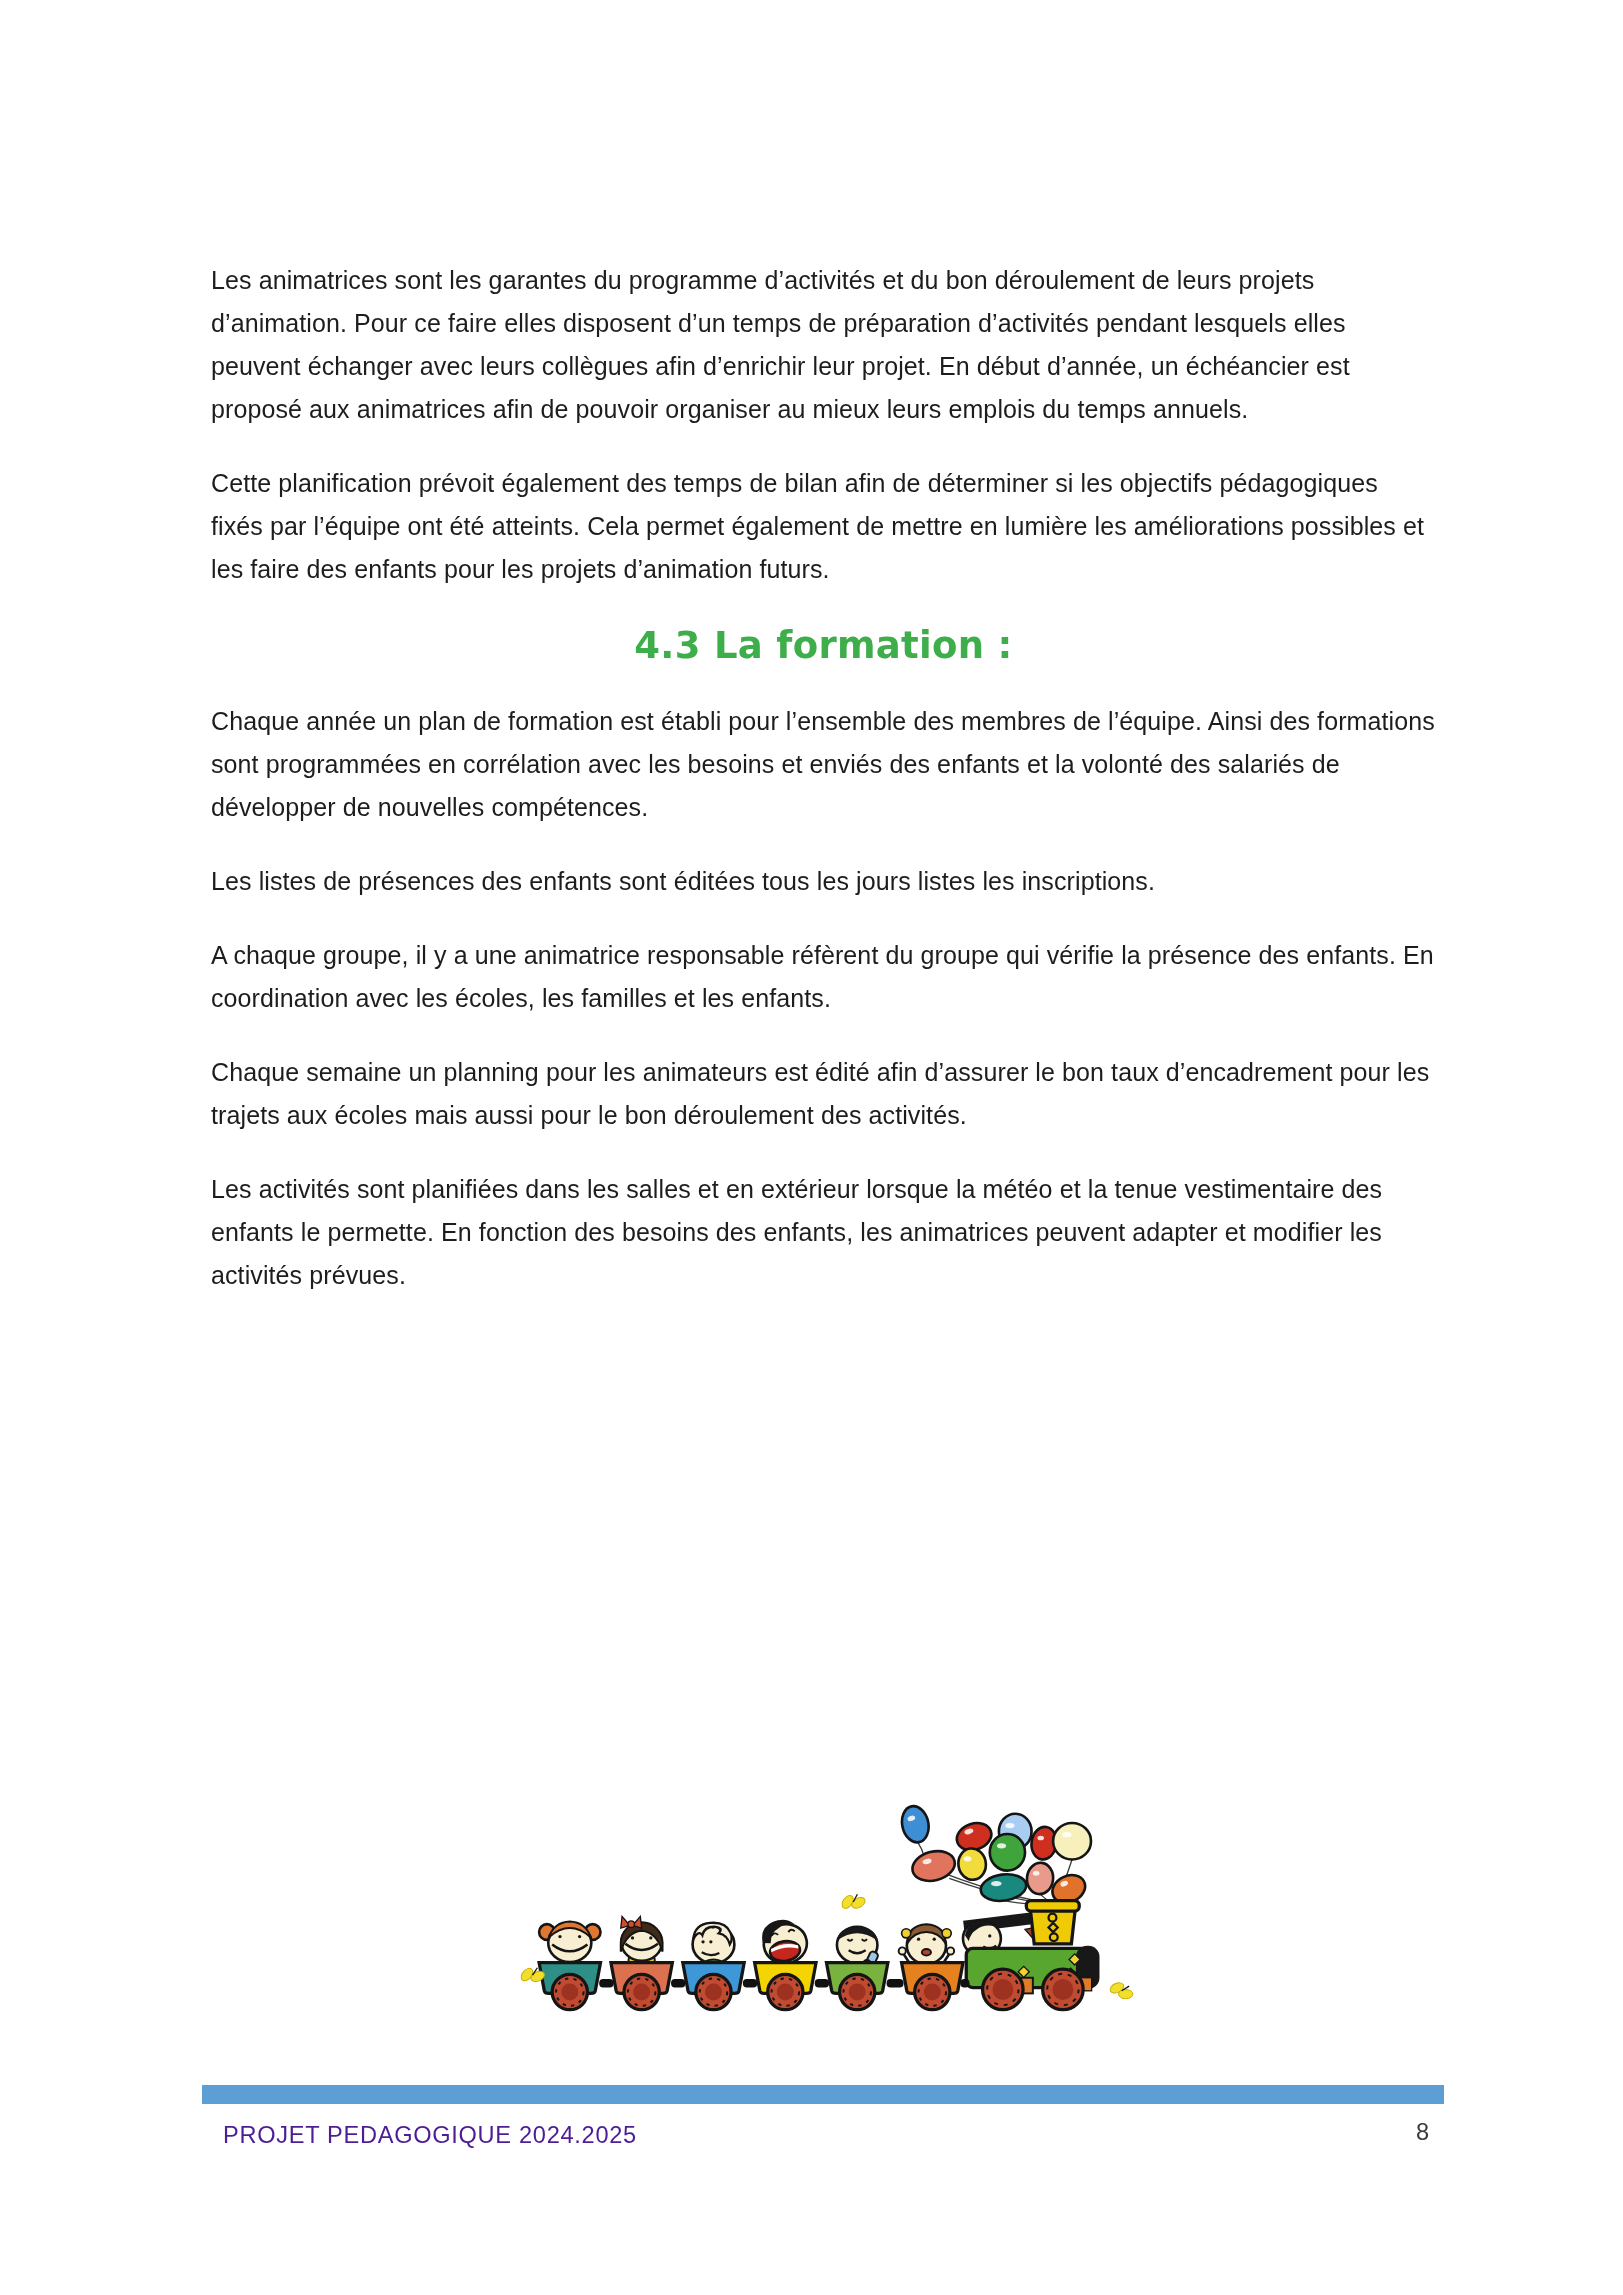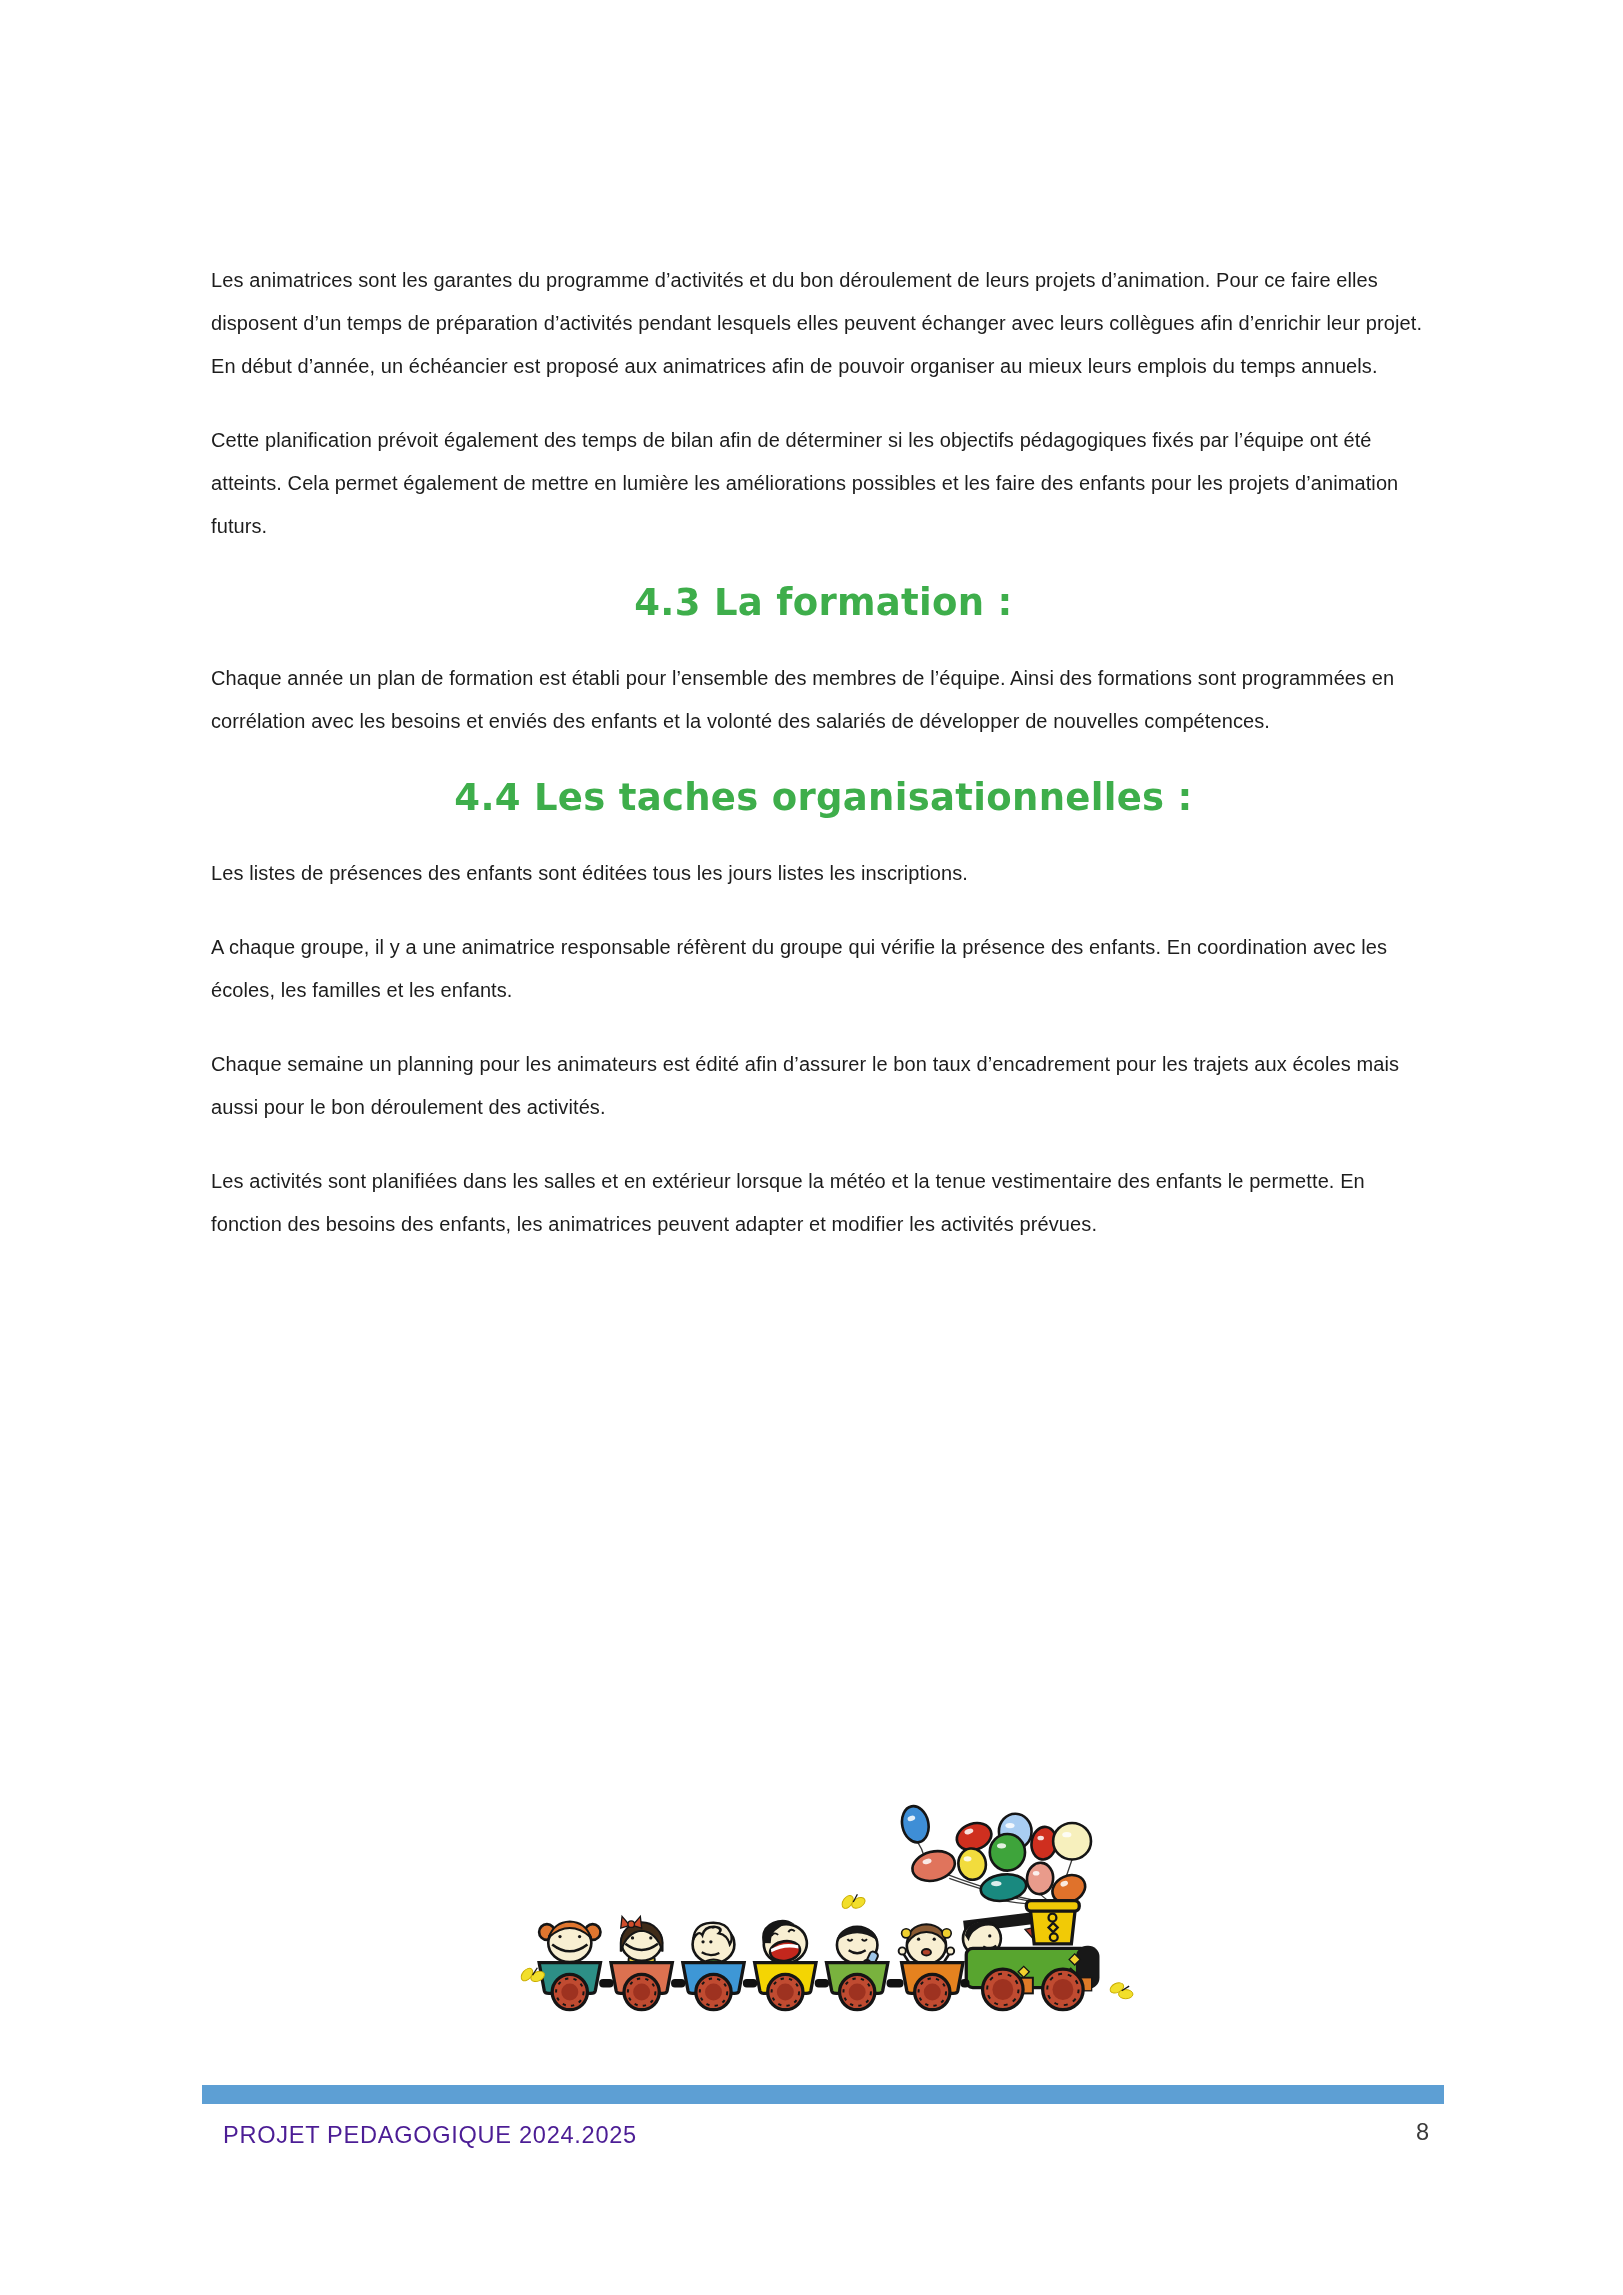--- a/index.html
+++ b/index.html
@@ -11,21 +11,21 @@
     color:#1d1d1d;
     overflow:hidden;
   }
   .content{
     position:absolute;
     left:211px;top:259px;
     width:1225px;
   }
   .content p{
     margin:0 0 31px 0;
-    font-size:20px;
+    font-size:25px;
     line-height:43px;
     letter-spacing:0.1px;
     color:#1d1d1d;
     text-align:left;
   }
   .content h2{
     margin:3.9px 0 30px 0;
     font-family:"DejaVu Sans", sans-serif;
     font-weight:bold;
     font-size:37px;
@@ -65,21 +65,20 @@
 
 <div class="page">
 
   <main class="content">
     <p>Les animatrices sont les garantes du programme d’activités et du bon déroulement de leurs projets d’animation. Pour ce faire elles disposent d’un temps de préparation d’activités pendant lesquels elles peuvent échanger avec leurs collègues afin d’enrichir leur projet. En début d’année, un échéancier est proposé aux animatrices afin de pouvoir organiser au mieux leurs emplois du temps annuels.</p>
     <p>Cette planification prévoit également des temps de bilan afin de déterminer si les objectifs pédagogiques fixés par l’équipe ont été atteints. Cela permet également de mettre en lumière les améliorations possibles et les faire des enfants pour les projets d’animation futurs.</p>
 
     <h2>4.3 La formation :</h2>
     <p>Chaque année un plan de formation est établi pour l’ensemble des membres de l’équipe. Ainsi des formations sont programmées en corrélation avec les besoins et enviés des enfants et la volonté des salariés de développer de nouvelles compétences.</p>
 
-    <h2>4.4 Les taches organisationnelles :</h2>
     <p>Les listes de présences des enfants sont éditées tous les jours listes les inscriptions.</p>
     <p>A chaque groupe, il y a une animatrice responsable réfèrent du groupe qui vérifie la présence des enfants. En coordination avec les écoles, les familles et les enfants.</p>
     <p>Chaque semaine un planning pour les animateurs est édité afin d’assurer le bon taux d’encadrement pour les trajets aux écoles mais aussi pour le bon déroulement des activités.</p>
     <p>Les activités sont planifiées dans les salles et en extérieur lorsque la météo et la tenue vestimentaire des enfants le permette. En fonction des besoins des enfants, les animatrices peuvent adapter et modifier les activités prévues.</p>
   </main>
 
   <figure class="train">
     <svg width="619" height="209" viewBox="0 0 945 320" xmlns="http://www.w3.org/2000/svg">
 
       <g stroke="#3a3a3a" stroke-width="2" fill="none">

